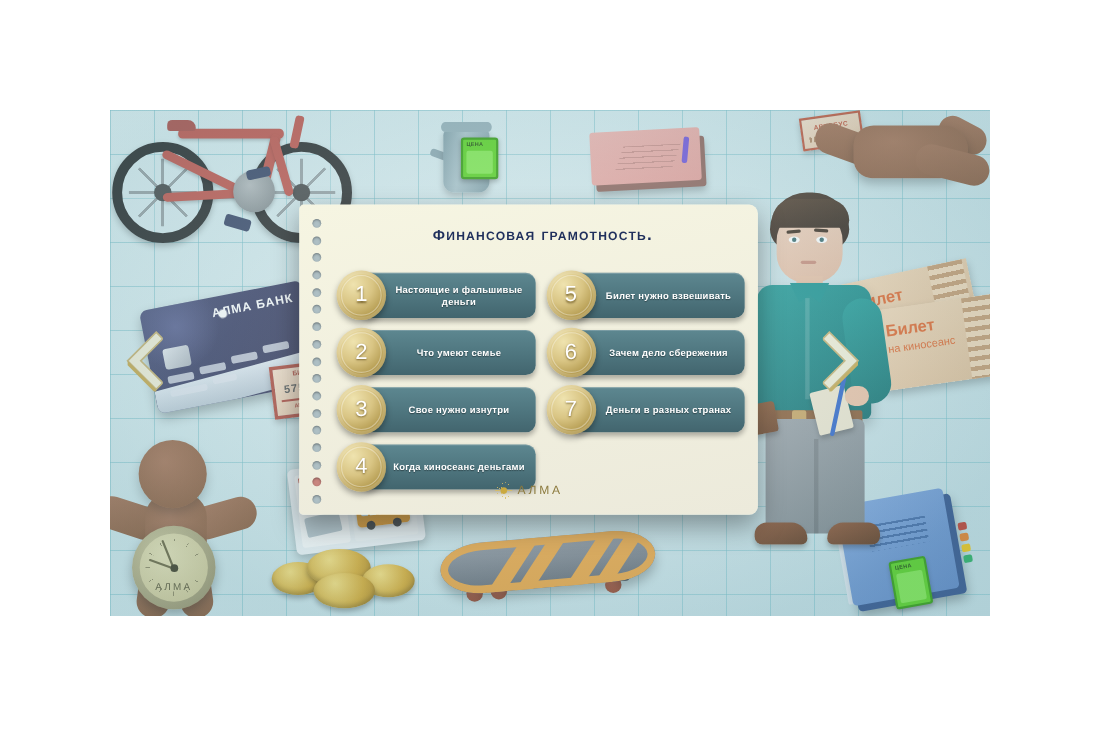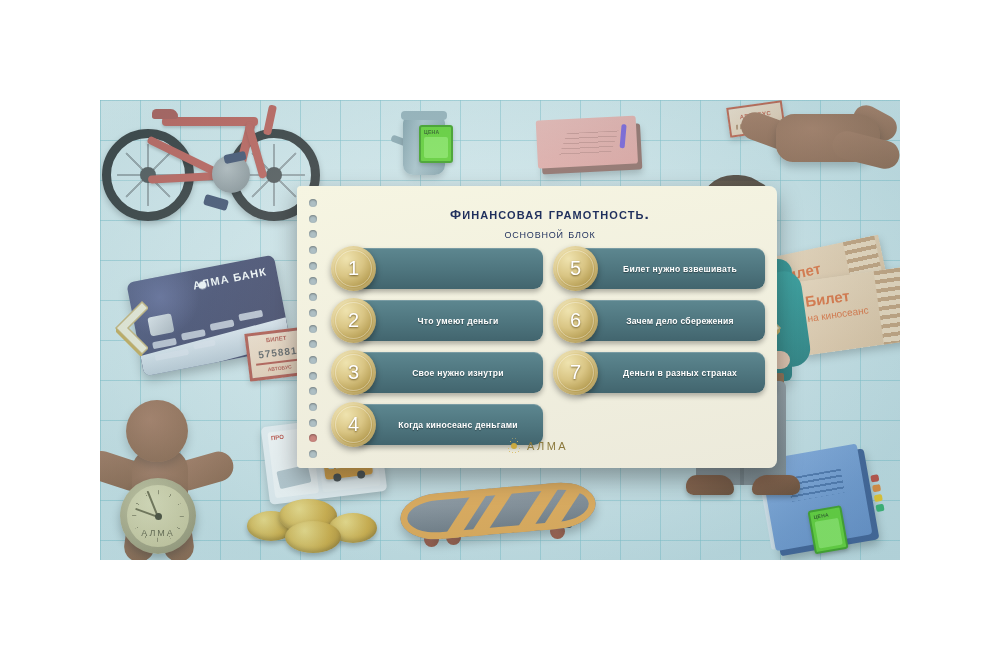--- a/index.html
+++ b/index.html
@@ -255,21 +255,21 @@
 
   
   .mask { position:absolute; background:#ffffff; }
   .mask-top   { left:0; top:0; width:1000px; height:100px; }
   .mask-bot   { left:0; top:560px; width:1000px; height:106px; }
   .mask-left  { left:0; top:0; width:100px; height:666px; }
   .mask-right { left:900px; top:0; width:100px; height:666px; }
 
   
   .card {
-    position:absolute; left:297px; top:186px; width:480px; height:282px;
+    position:absolute; left:272px; top:186px; width:417px; height:282px;
     background: linear-gradient(170deg,#f6f5e2,#eceadb);
     border-radius: 4px 8px 8px 4px;
     box-shadow: 0 10px 24px rgba(0,0,0,.35);
     z-index: 20;
   }
   .punch-col { position:absolute; left:10px; top:13px; width:12px; bottom:10px;
     display:flex; flex-direction:column; justify-content:space-between; align-items:center; }
   .punch { width:8px; height:8px; border-radius:50%; background:#aebfc4;
     box-shadow: inset 0 1px 2px rgba(0,0,0,.35); }
   .punch.red { background:#c9867f; }
@@ -546,34 +546,34 @@
         <span class="punch"></span>
       <span class="punch"></span>
         <span class="punch"></span>
         <span class="punch"></span>
       <span class="punch red"></span>
         <span class="punch"></span>
     </div>
 
     <div class="card-title">
       <div class="t-main">Финансовая грамотность.</div>
-      <div class="t-sub">Основной блок</div>
     </div>
 
     <div class="menu-grid">
 
       <div class="menu-col">
         <div class="menu-item">
           <span class="mi-bar"></span>
           <span class="mi-medal">1</span>
+          <span class="mi-label">Настоящие и фальшивые деньги</span>
         </div>
         <div class="menu-item">
           <span class="mi-bar"></span>
           <span class="mi-medal">2</span>
-          <span class="mi-label">Что умеют деньги</span>
+          <span class="mi-label">Что умеют семье</span>
         </div>
         <div class="menu-item">
           <span class="mi-bar"></span>
           <span class="mi-medal">3</span>
           <span class="mi-label">Свое нужно изнутри</span>
         </div>
         <div class="menu-item">
           <span class="mi-bar"></span>
           <span class="mi-medal">4</span>
           <span class="mi-label">Когда киносеанс деньгами</span>

